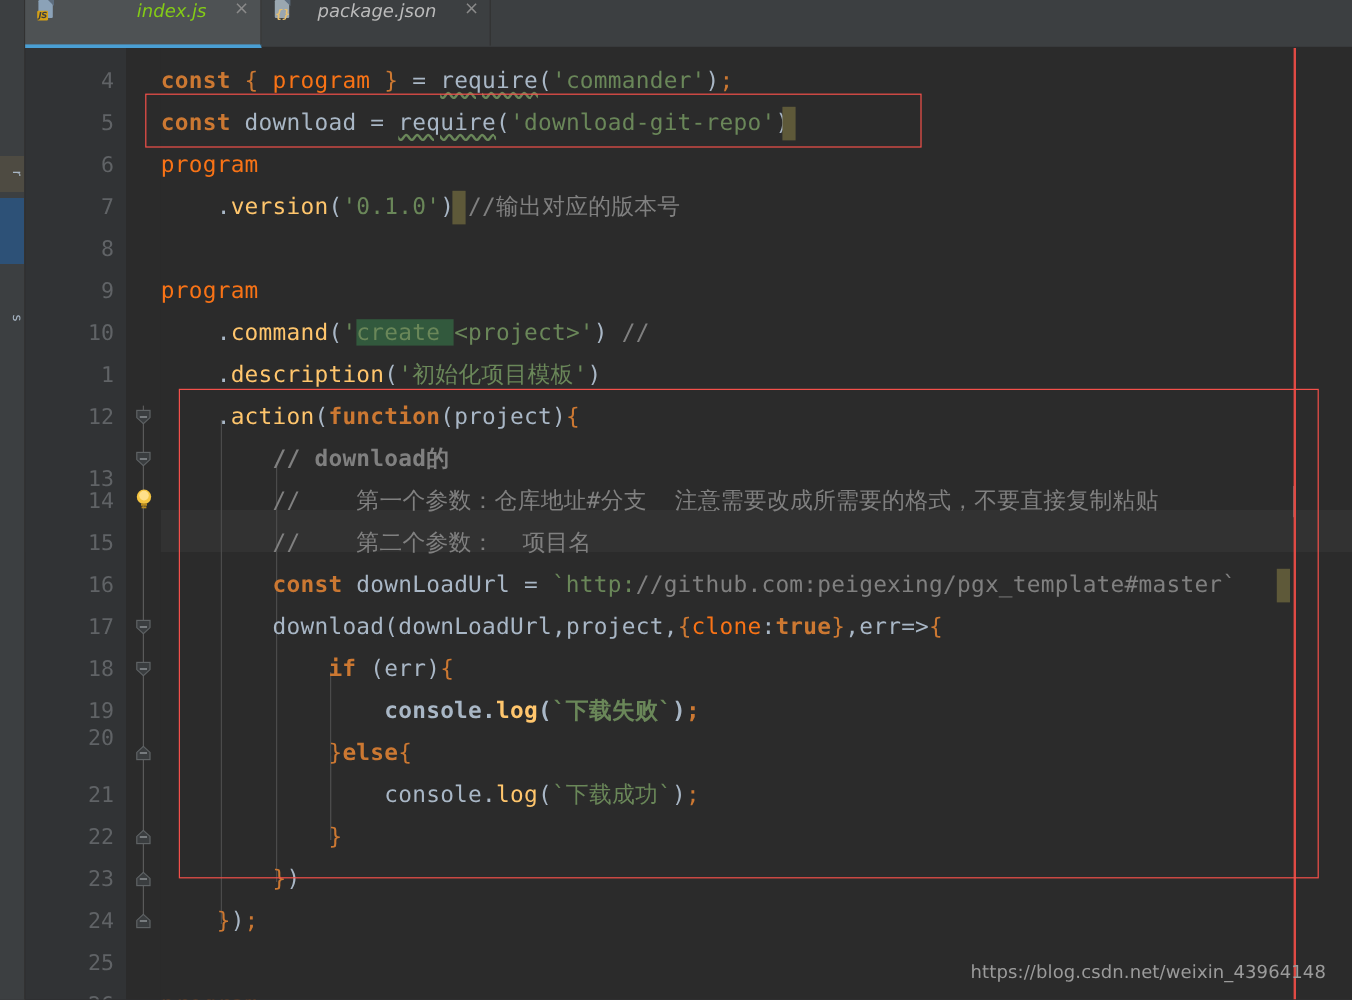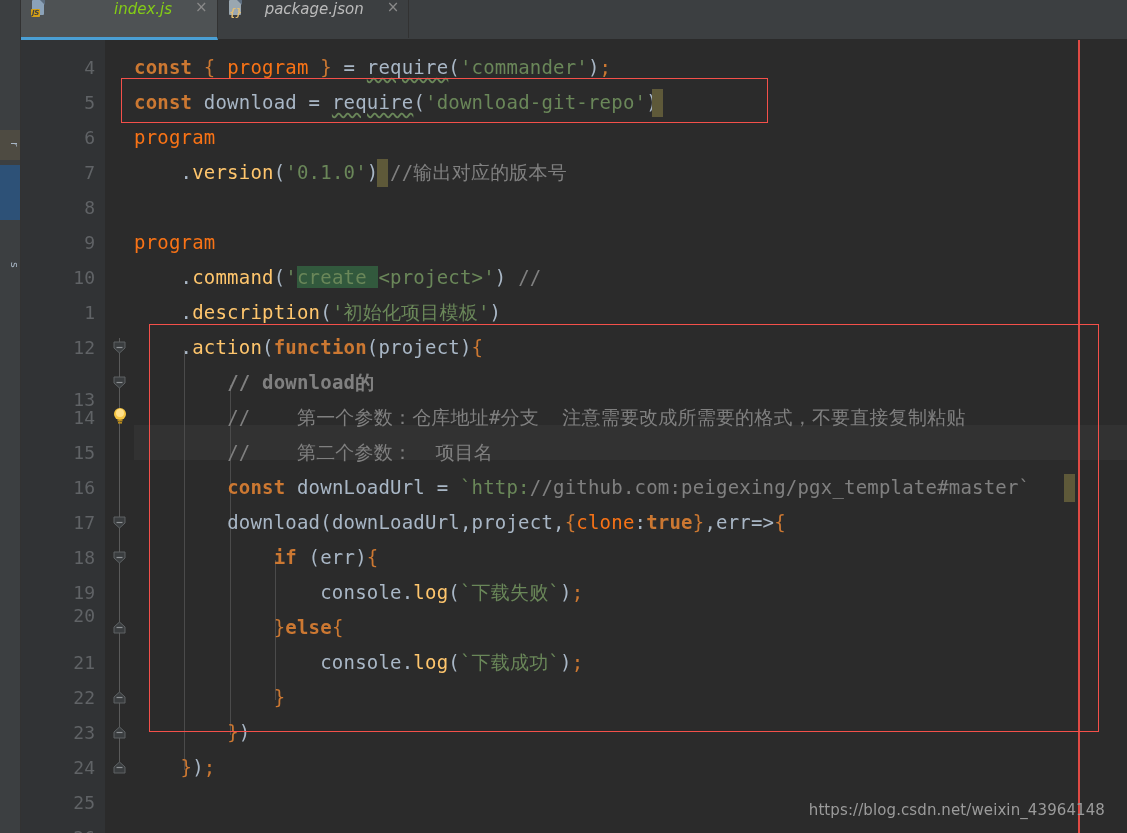--- a/index.html
+++ b/index.html
@@ -427,21 +427,21 @@
         <div class="codeline" style="top: 185px;"><span class="prop">program</span></div>
         <div class="codeline" style="top: 220px;">    .<span class="meth">command</span><span class="brace">(</span><span class="str">'</span><span class="str search-hl">create </span><span class="str">&lt;project&gt;'</span><span class="brace">)</span> <span class="cmt">//</span></div>
         <div class="codeline" style="top: 255px;">    .<span class="meth">description</span><span class="brace">(</span><span class="str">'初始化项目模板'</span><span class="brace">)</span></div>
         <div class="codeline" style="top: 290px;">    .<span class="meth">action</span><span class="brace">(</span><span class="kw">function</span><span class="brace">(</span><span class="ident">project</span><span class="brace">)</span><span class="punct">{</span></div>
         <div class="codeline" style="top: 325px; font-weight: bold;">        <span class="cmt">// download的</span></div>
         <div class="codeline" style="top: 395px;">        <span class="cmt">//    第二个参数：  项目名</span></div>
         <div class="codeline" style="top: 360px;">        <span class="cmt">//    第一个参数：仓库地址#分支  注意需要改成所需要的格式，不要直接复制粘贴</span></div>
         <div class="codeline" style="top: 430px;">        <span class="kw">const</span> <span class="ident">downLoadUrl</span> <span class="brace">=</span> <span class="str">`http:</span><span class="cmt">//github.com:peigexing/pgx_template#master`</span></div>
         <div class="codeline" style="top: 465px;">        <span class="ident">download</span><span class="brace">(</span><span class="ident">downLoadUrl</span><span class="brace">,</span><span class="ident">project</span><span class="brace">,</span><span class="punct">{</span><span class="prop">clone</span><span class="brace">:</span><span class="kw">true</span><span class="punct">}</span><span class="brace">,</span><span class="ident">err</span><span class="brace">=</span><span class="brace">&gt;</span><span class="punct">{</span></div>
         <div class="codeline" style="top: 500px;">            <span class="kw">if</span> <span class="brace">(</span><span class="ident">err</span><span class="brace">)</span><span class="punct">{</span></div>
-        <div class="codeline" style="top: 535px;">                <span class="ident">console</span>.<span class="meth">log</span><span class="brace">(</span><span class="str">`下载失败`</span><span class="brace">)</span><span class="punct">;</span></div>
+        <div class="codeline" style="top: 535px; font-weight: bold;">                <span class="ident">console</span>.<span class="meth">log</span><span class="brace">(</span><span class="str">`下载失败`</span><span class="brace">)</span><span class="punct">;</span></div>
         <div class="codeline" style="top: 570px;">            <span class="punct">}</span><span class="kw">else</span><span class="punct">{</span></div>
         <div class="codeline" style="top: 605px;">                <span class="ident">console</span>.<span class="meth">log</span><span class="brace">(</span><span class="str">`下载成功`</span><span class="brace">)</span><span class="punct">;</span></div>
         <div class="codeline" style="top: 640px;">            <span class="punct">}</span></div>
         <div class="codeline" style="top: 675px;">        <span class="punct">}</span><span class="brace">)</span></div>
         <div class="codeline" style="top: 710px;">    <span class="punct">}</span><span class="brace">)</span><span class="punct">;</span></div>
         <div class="codeline" style="top: 745px;"></div>
         <div class="codeline" style="top: 780px;"><span class="prop">program</span></div>
         <div class="ghost-block" style="left: 518px; top: 49px;"></div>
         <div class="ghost-block" style="left: 243px; top: 119px;"></div>
         <div class="ghost-block" style="left: 930px; top: 434px;"></div>

